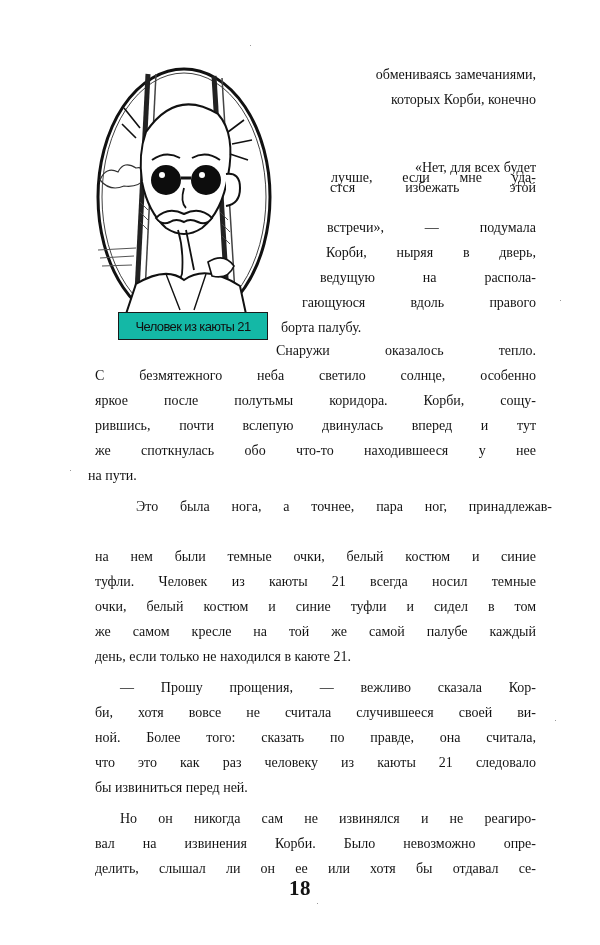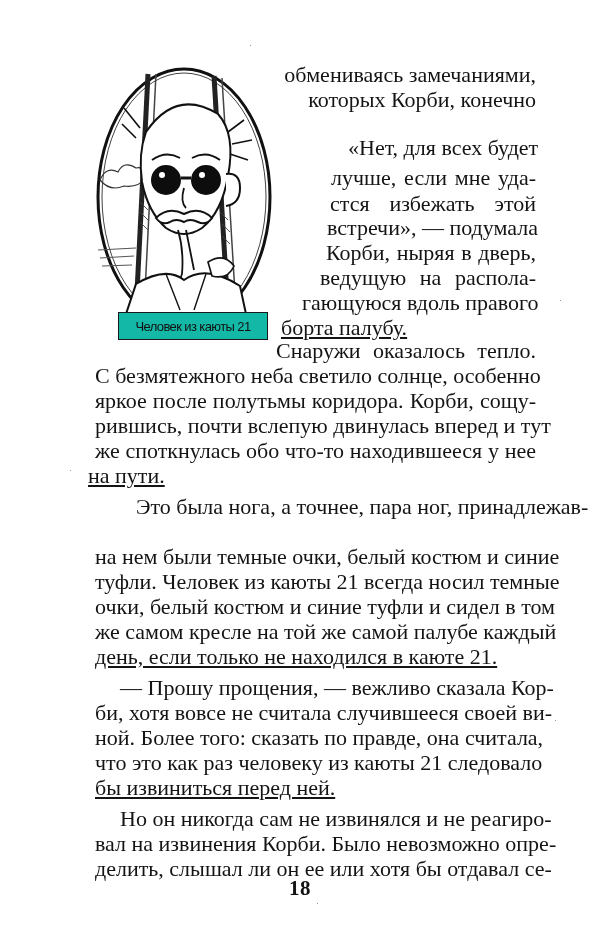--- a/index.html
+++ b/index.html
@@ -42,29 +42,28 @@
       display: flex;
       align-items: center;
       justify-content: center;
       font-family: "Liberation Sans Narrow", "Liberation Sans", "DejaVu Sans Condensed", sans-serif;
       font-size: 13px;
       letter-spacing: -0.6px;
       color: #111;
     }
     .line {
       position: absolute;
-      font-size: 22px;
+      font-size: 14px;
       line-height: 25px;
       white-space: nowrap;
       text-align: justify;
       text-align-last: justify;
     }
     .line.last {
       text-align-last: left;
-      text-decoration: underline;
     }
     .line.right {
       text-align: right;
       text-align-last: right;
     }
     .page-number {
       position: absolute;
       left: 0;
       width: 600px;
       top: 868px;
@@ -123,23 +122,23 @@
 
       <path d="M112 200 q16 -10 26 4 q-6 14 -22 10z" fill="#fff" stroke="#111" stroke-width="1.6"></path>
 
       <path d="M44 140 l8 8 M44 150 l8 8 M44 160 l8 8 M124 150 l8 8 M126 162 l8 8 M126 174 l8 8" stroke="#444" stroke-width="0.9"></path>
     </svg>
     <div class="caption-banner">Человек из каюты 21</div>
   </div>
 
   <div class="line right" style="left:284px; top:62px;  width:252px;">обмениваясь замечаниями,</div>
   <div class="line right" style="left:300px; top:87px;  width:236px;">которых Корби, конечно</div>
-  <div class="line right" style="left:348px; top:135px; width:188px;">«Нет, для всех будет</div>
+  <div class="line right" style="left:348px; top:155px; width:188px;">«Нет, для всех будет</div>
   <div class="line" style="left:331px; top:165px; width:205px;">лучше, если мне уда-</div>
-  <div class="line" style="left:330px; top:191px; width:206px;">стся избежать этой</div>
+  <div class="line" style="left:330px; top:175px; width:206px;">стся избежать этой</div>
   <div class="line" style="left:327px; top:215px; width:209px;">встречи», — подумала</div>
   <div class="line" style="left:326px; top:240px; width:210px;">Корби, ныряя в дверь,</div>
   <div class="line" style="left:320px; top:265px; width:216px;">ведущую на распола-</div>
   <div class="line" style="left:302px; top:290px; width:234px;">гающуюся вдоль правого</div>
   <div class="line last" style="left:281px; top:315px; width:255px;">борта палубу.</div>
   <div class="line" style="left:276px; top:338px; width:260px;">Снаружи оказалось тепло.</div>
 
   <div class="line" style="left:95px; top:363px; width:441px;">С безмятежного неба светило солнце, особенно</div>
   <div class="line" style="left:95px; top:388px; width:441px;">яркое после полутьмы коридора. Корби, сощу-</div>
   <div class="line" style="left:95px; top:413px; width:441px;">рившись, почти вслепую двинулась вперед и тут</div>

